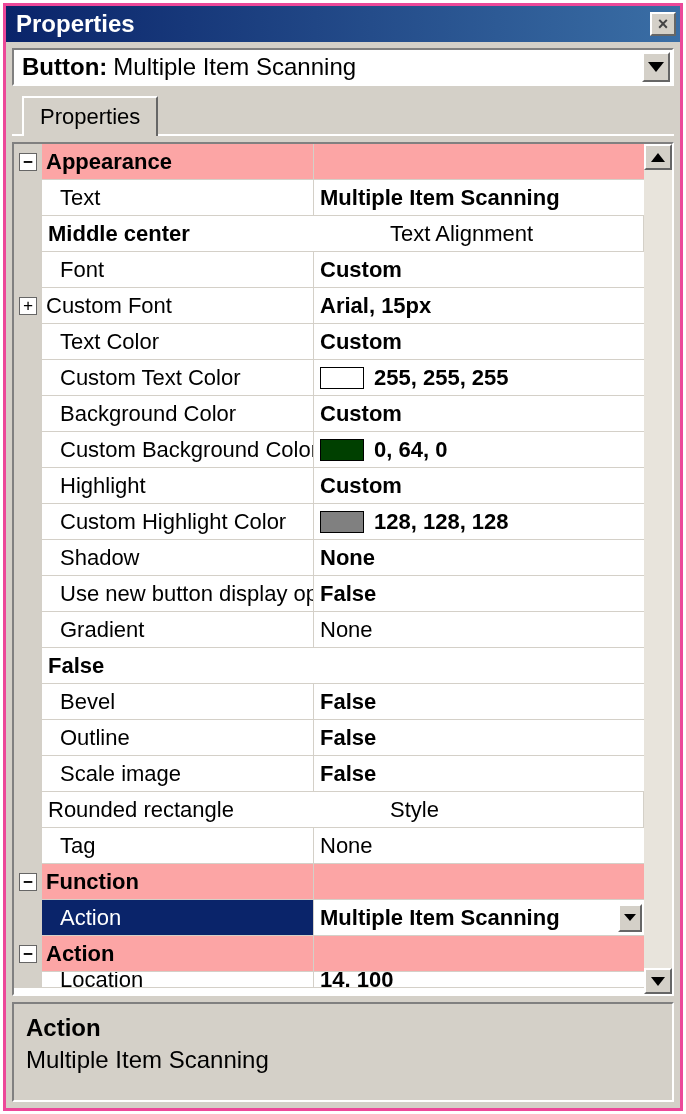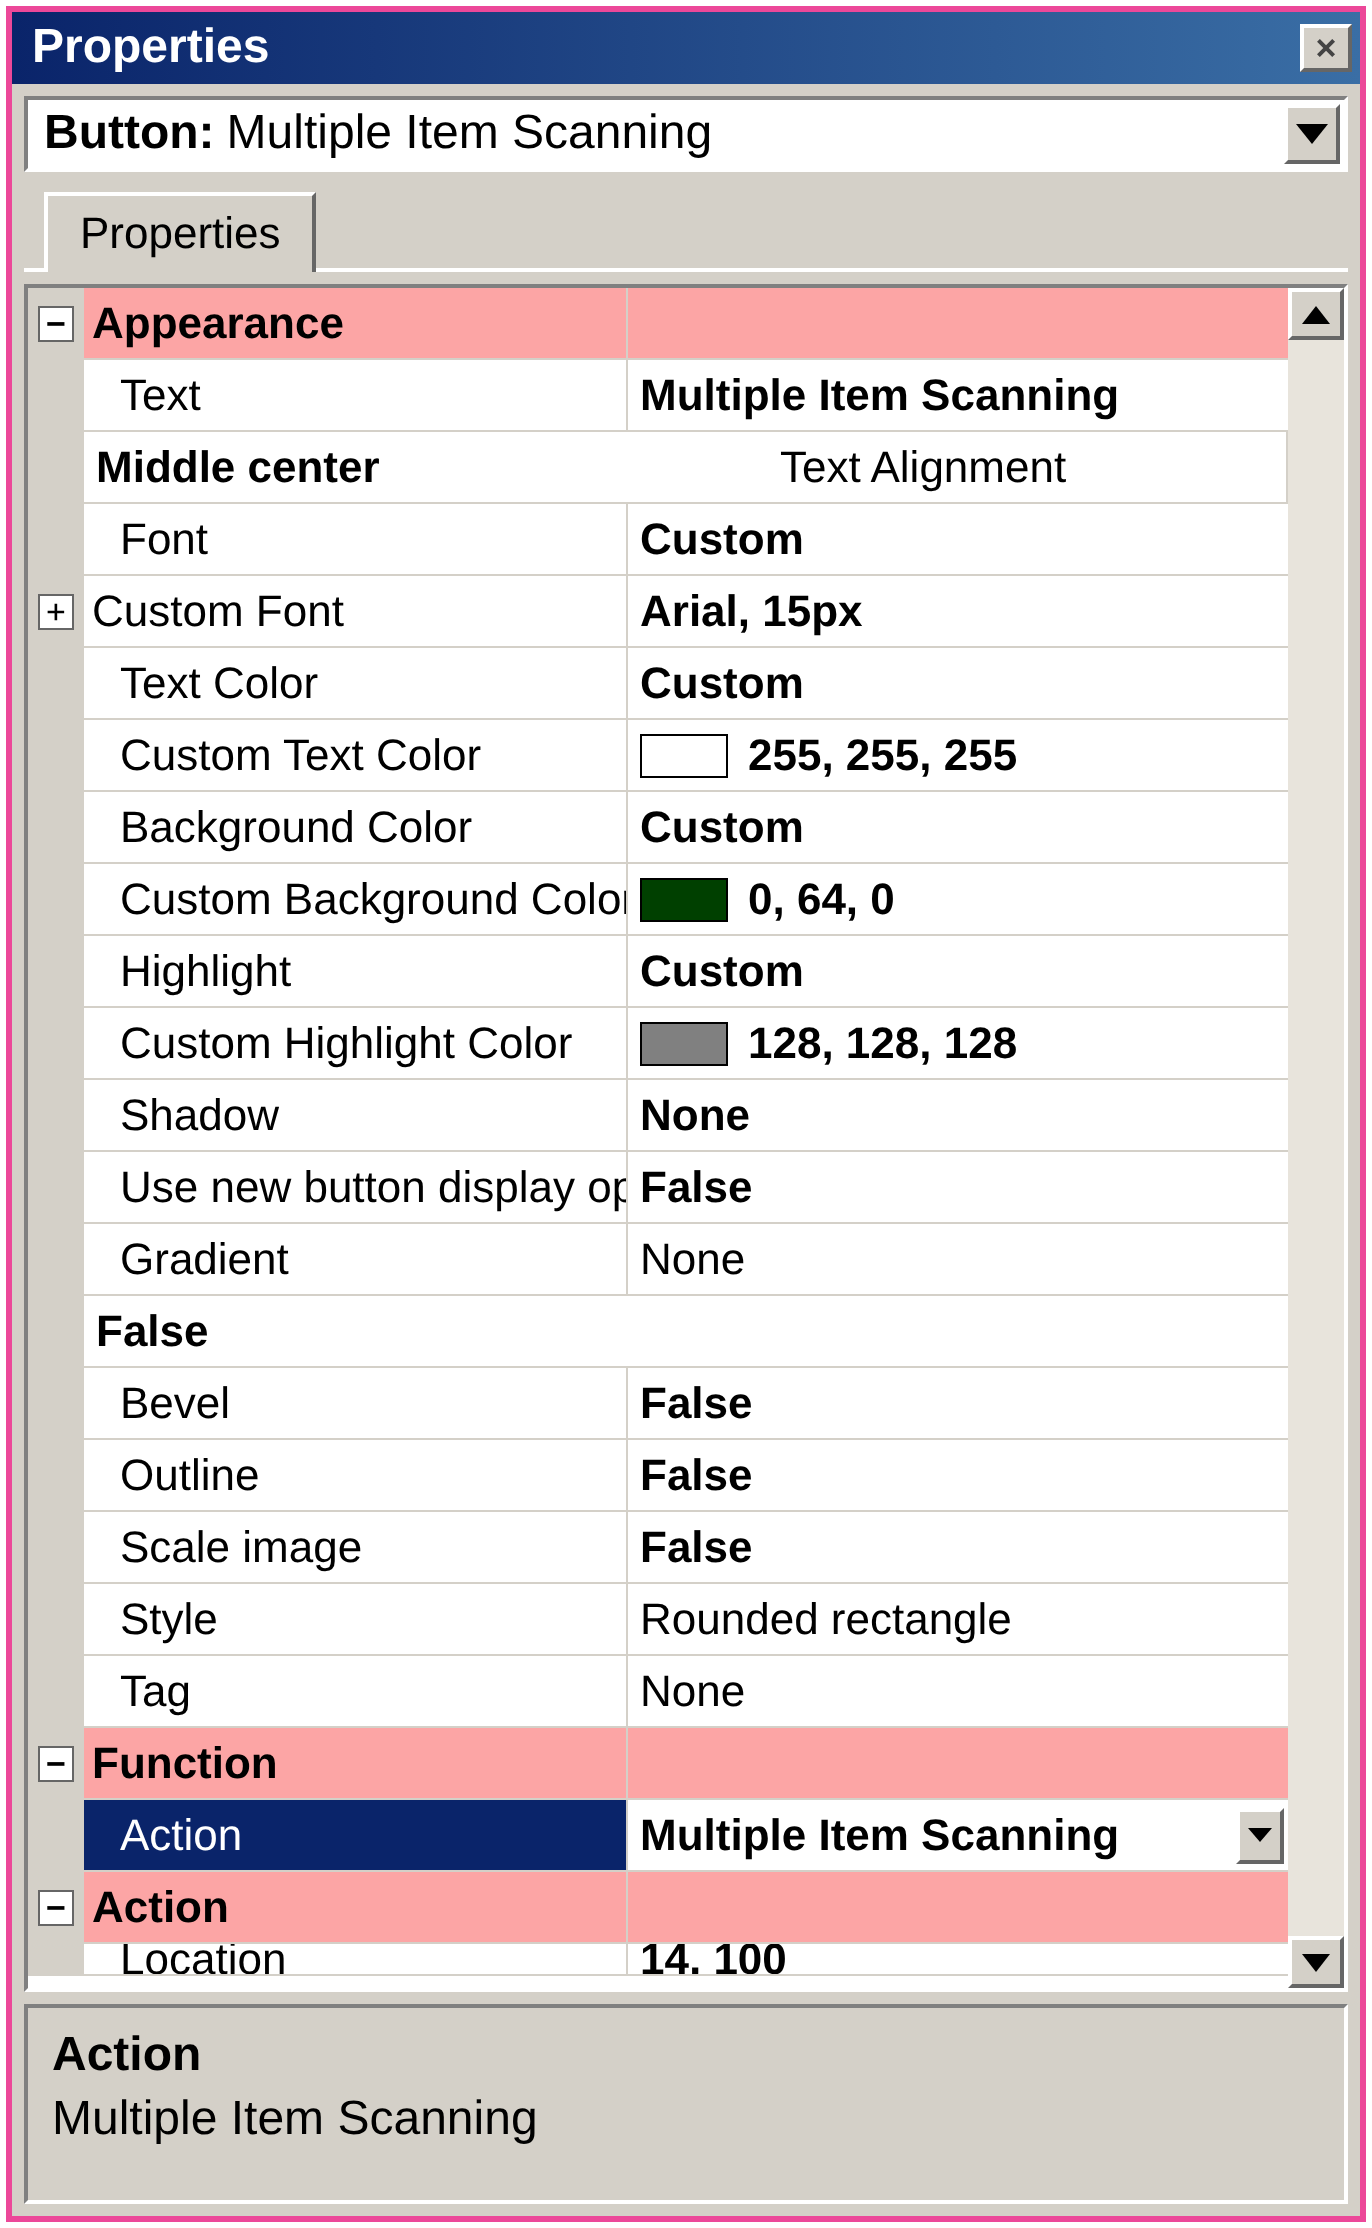--- a/index.html
+++ b/index.html
@@ -319,22 +319,22 @@
         <div class="cell label-cell">Outline</div>
         <div class="cell value-cell bold">False</div>
       </div>
       <div class="row">
         <div class="cell expand-cell"></div>
         <div class="cell label-cell">Scale image</div>
         <div class="cell value-cell bold">False</div>
       </div>
       <div class="row">
         <div class="cell expand-cell"></div>
+        <div class="cell value-cell">Rounded rectangle</div>
         <div class="cell label-cell">Style</div>
-        <div class="cell value-cell">Rounded rectangle</div>
       </div>
       <div class="row">
         <div class="cell expand-cell"></div>
         <div class="cell label-cell">Tag</div>
         <div class="cell value-cell">None</div>
       </div>
 
       <div class="row cat">
         <div class="cell expand-cell">
             <div class="exp-box">−</div>

